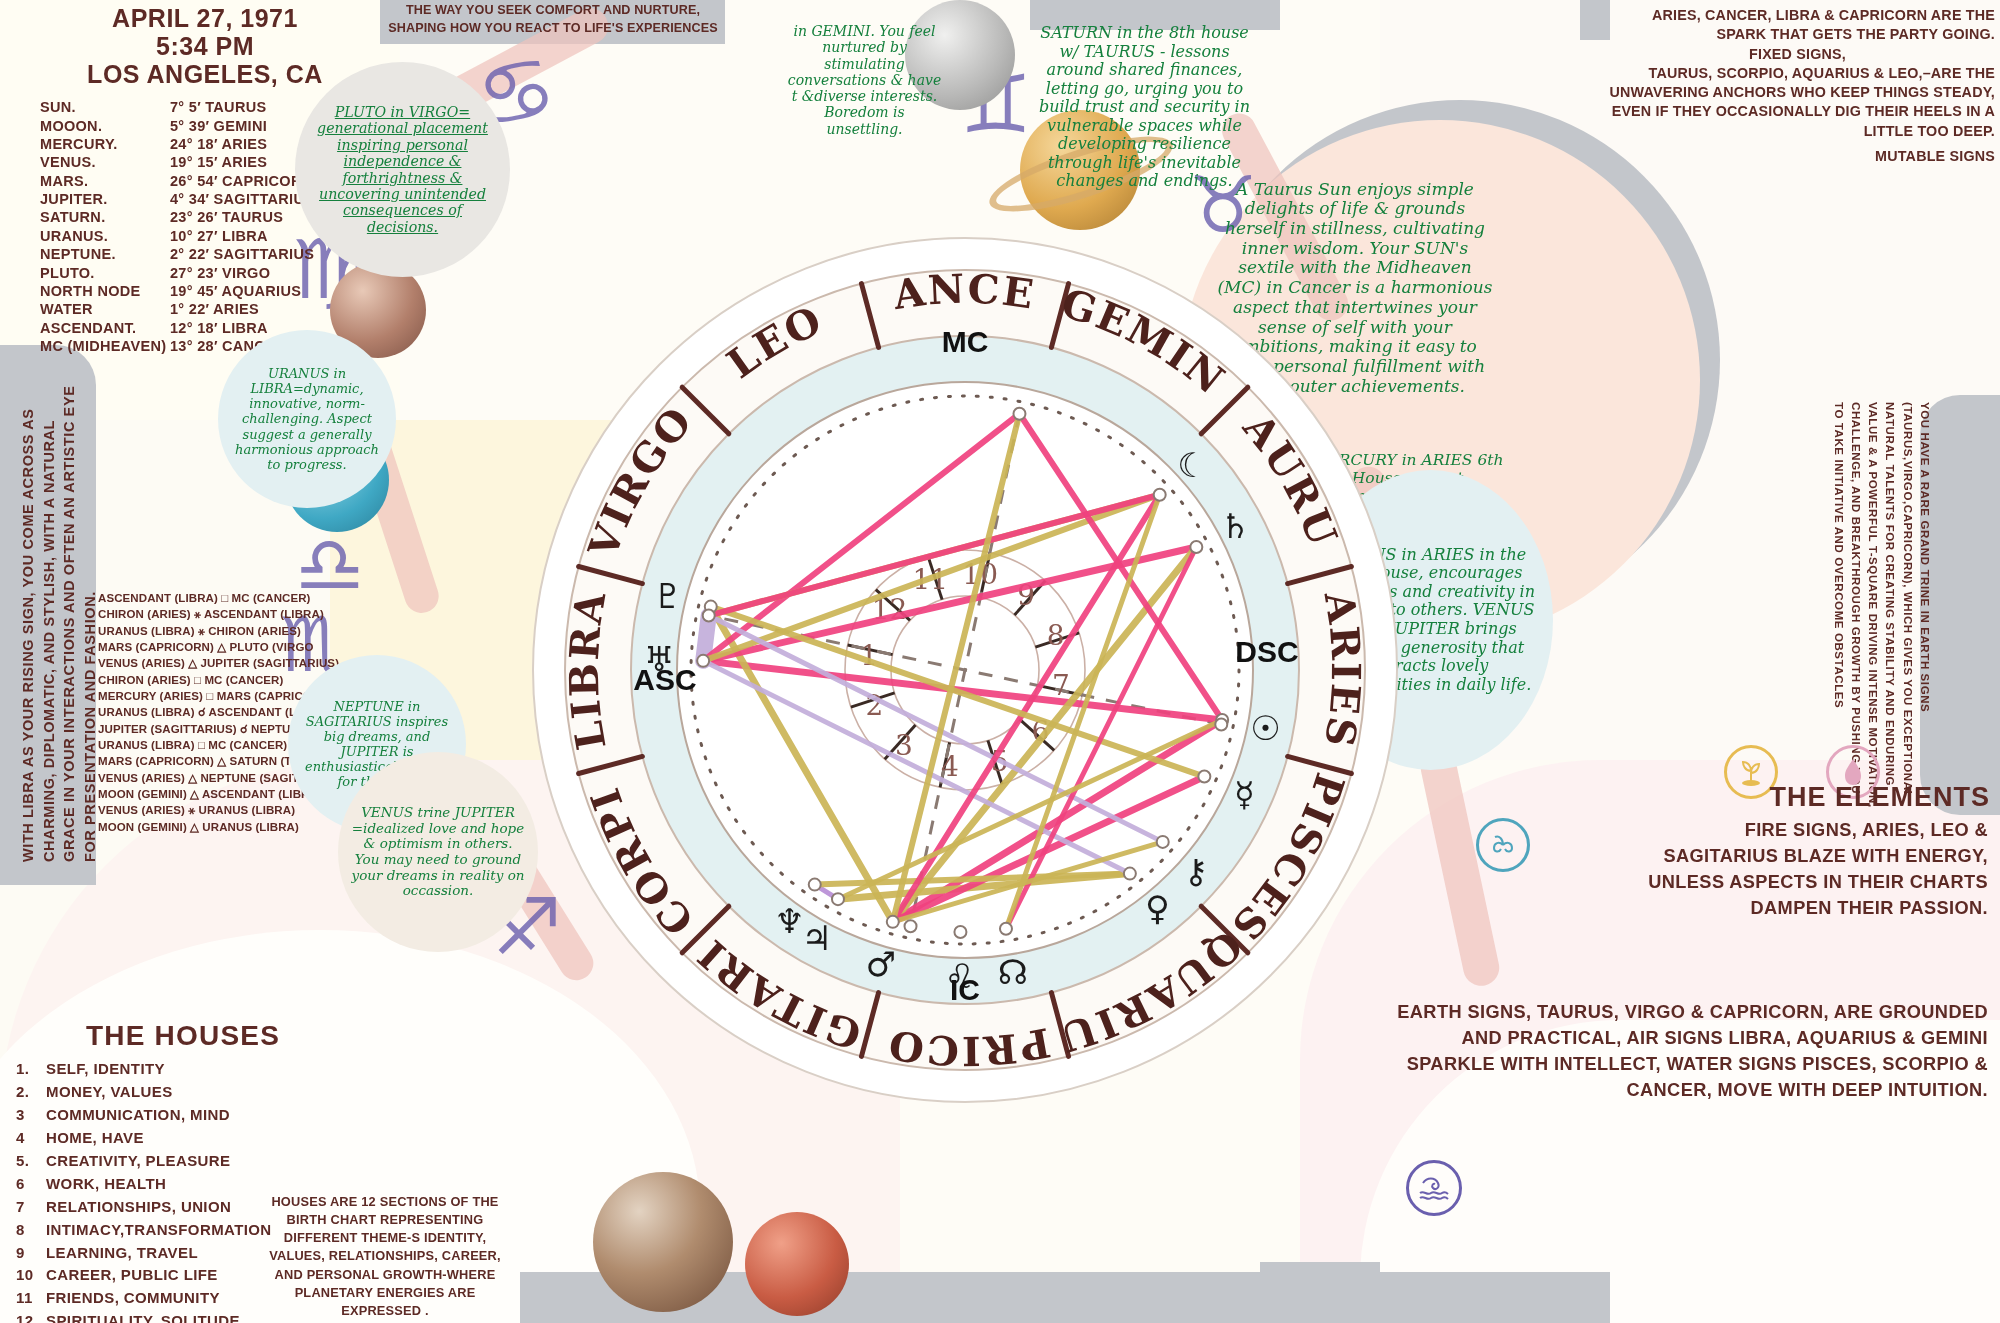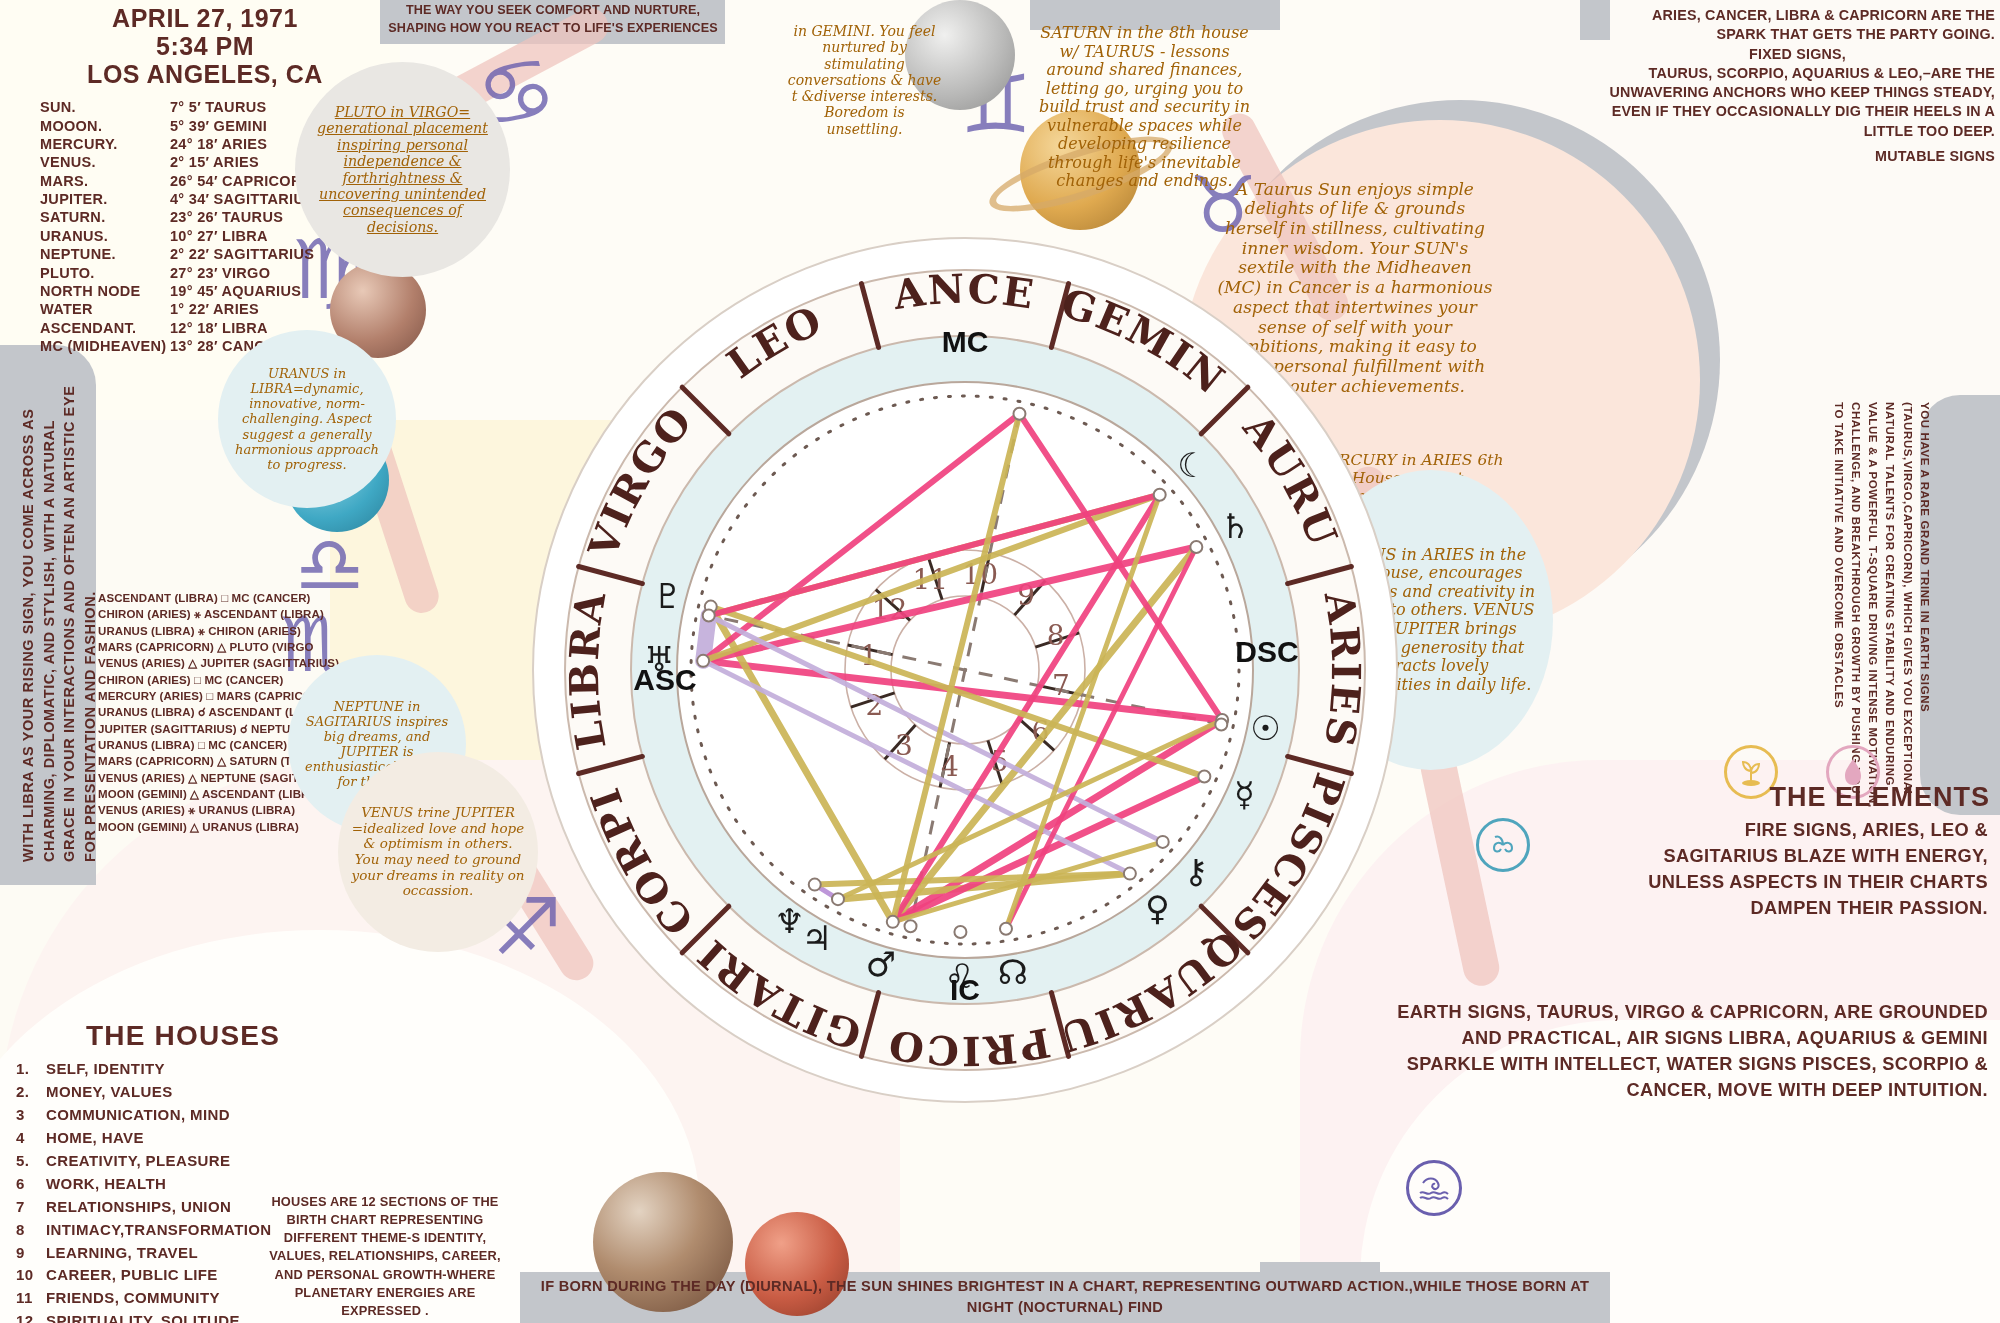--- a/index.html
+++ b/index.html
@@ -80,21 +80,21 @@
   .elem-icon { position:absolute; border-radius:50%; border:3px solid; display:flex; align-items:center; justify-content:center; }
   #icon-earth { right:222px; top:745px; width:54px; height:54px; border-color:#e7bc52; color:#e7bc52; }
   #icon-fire  { right:120px; top:745px; width:54px; height:54px; border-color:#e3a7bf; color:#e3a7bf; }
   #icon-air   { right:470px; top:818px; width:54px; height:54px; border-color:#4fa5bd; color:#4fa5bd; }
   #icon-water { right:538px; top:1160px; width:56px; height:56px; border-color:#6a5fae; color:#6a5fae; }
 
   
   .note {
     position:absolute; border-radius:50%;
     font-family:"DejaVu Serif", serif; font-style:italic;
-    color:#a16207; text-align:center; display:flex;
+    color:#15803d; text-align:center; display:flex;
     align-items:center; justify-content:center; padding:12px;
   }
   .note span { display:block; line-height:1.16; }
   .note-blue  { background:#e3f0f2; }
   .note-grey  { background:#e9e7e3;text-decoration:underline; }
   .note-cream { background:#f3ece3; }
   .note-none  { background:transparent; }
 
   #note-pluto     { left:295px; top:62px;  width:215px; height:215px; font-size:14.2px; }
   #note-uranus    { left:218px; top:330px; width:178px; height:178px; font-size:13px; }
@@ -219,21 +219,21 @@
           <tr>
             <td class="pname">MOOON.</td>
             <td class="pval">5° 39′ GEMINI</td>
           </tr>
           <tr>
             <td class="pname">MERCURY.</td>
             <td class="pval">24° 18′ ARIES</td>
           </tr>
           <tr>
             <td class="pname">VENUS.</td>
-            <td class="pval">2° 15′ ARIES</td>
+            <td class="pval">19° 15′ ARIES</td>
           </tr>
           <tr>
             <td class="pname">MARS.</td>
             <td class="pval">26° 54′ CAPRICORN</td>
           </tr>
           <tr>
             <td class="pname">JUPITER.</td>
             <td class="pval">4° 34′ SAGITTARIUS</td>
           </tr>
           <tr>
@@ -340,21 +340,20 @@
         <span>FRIENDS, COMMUNITY</span>
       </div>
       <div class="house-row">
         <span class="hnum">12</span>
         <span>SPIRITUALITY, SOLITUDE</span>
       </div>
     </div>
   <div id="houses-note">HOUSES ARE 12 SECTIONS OF THE BIRTH CHART REPRESENTING DIFFERENT THEME-S IDENTITY, VALUES, RELATIONSHIPS, CAREER, AND PERSONAL GROWTH-WHERE PLANETARY ENERGIES ARE EXPRESSED .</div>
 
   <div id="top-center-note">THE WAY YOU SEEK COMFORT AND NURTURE, SHAPING HOW YOU REACT TO LIFE'S EXPERIENCES</div>
-  <div id="bottom-center-note">IF BORN DURING THE DAY (DIURNAL), THE SUN SHINES BRIGHTEST IN A CHART, REPRESENTING OUTWARD ACTION.,WHILE THOSE BORN AT NIGHT (NOCTURNAL) FIND</div>
 
   <div id="cardinal-block">
     <span>ARIES, CANCER, LIBRA &amp; CAPRICORN ARE THE SPARK THAT GETS THE PARTY GOING.</span>
     <span class="fixed-head">FIXED SIGNS,</span>
     <span>TAURUS, SCORPIO, AQUARIUS &amp; LEO,–ARE THE UNWAVERING ANCHORS WHO KEEP THINGS STEADY, EVEN IF THEY OCCASIONALLY DIG THEIR HEELS IN A LITTLE TOO DEEP.</span>
   </div>
 
   <div id="mutable-block">
     <span class="mut-head">MUTABLE SIGNS</span>
   </div>

